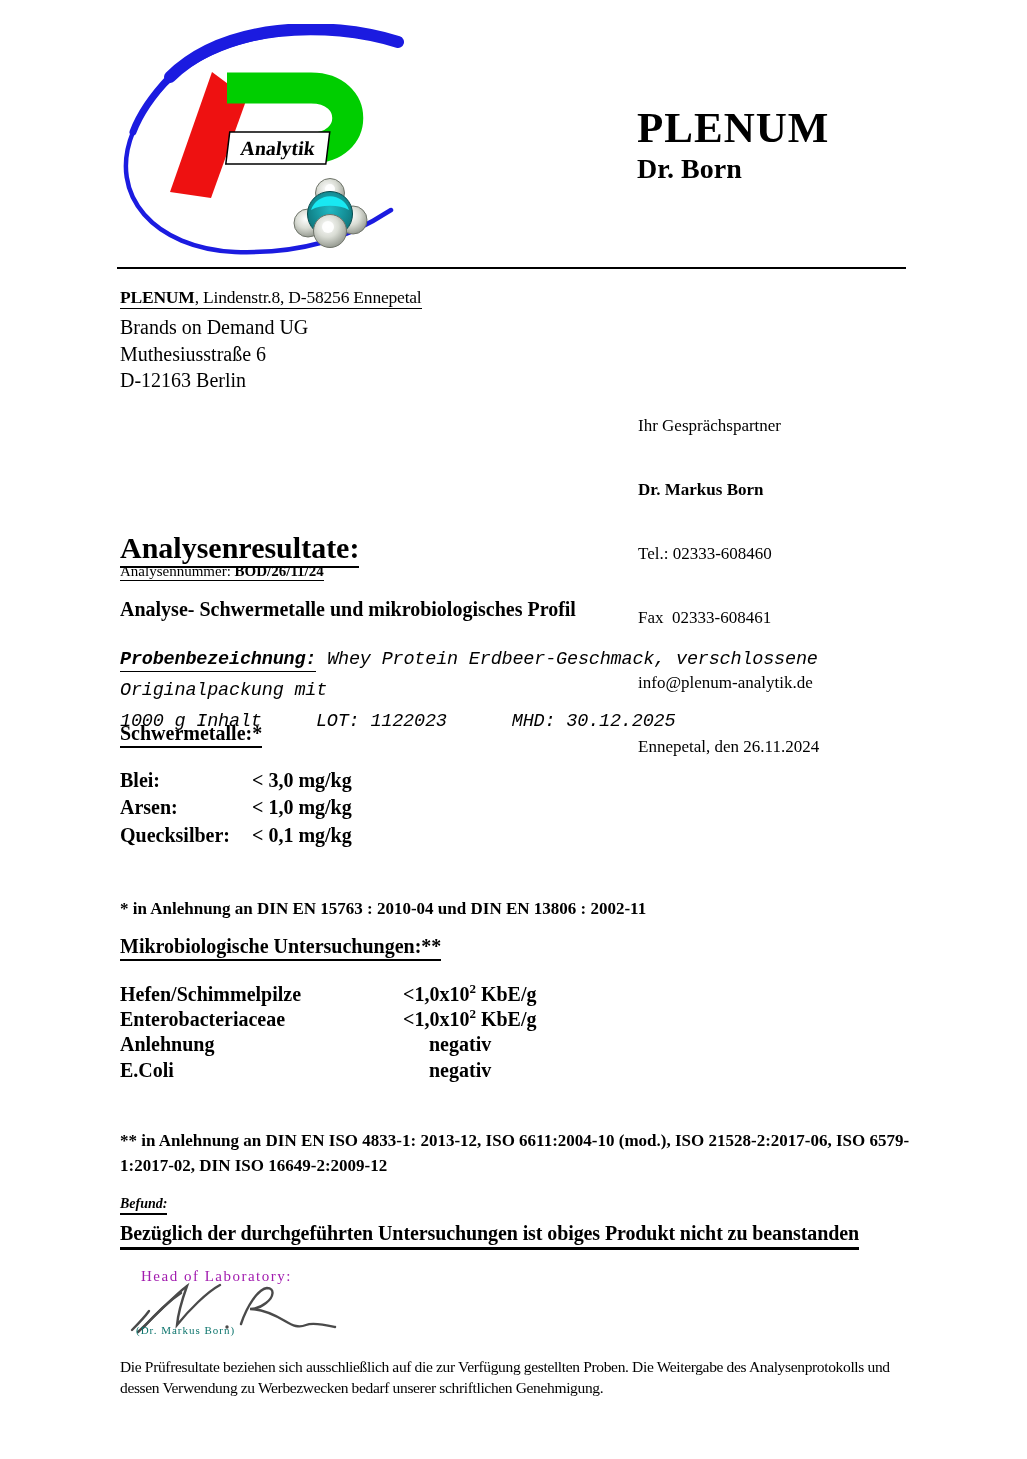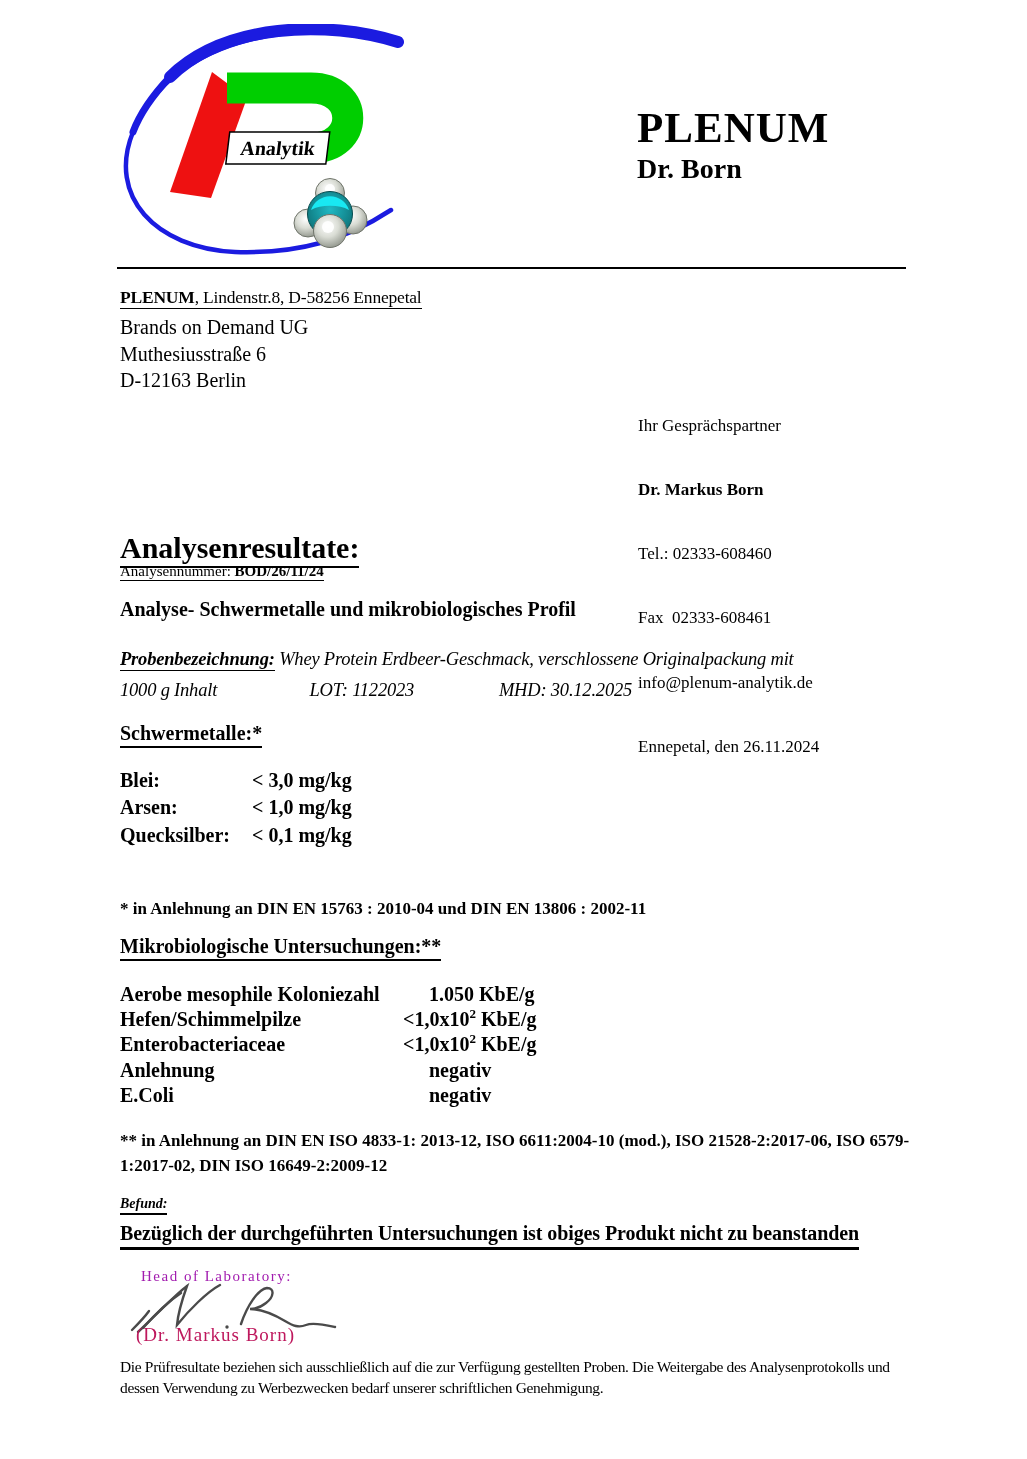--- a/index.html
+++ b/index.html
@@ -18,41 +18,41 @@
   .recipient{font-size:20px;line-height:26.5px;}
   .contact{font-size:17px;line-height:21.4px;white-space:pre;}
   .contact .bold{font-weight:bold;}
   
   .results-title{font-size:30px;font-weight:bold;border-bottom:2.5px solid #000;padding-bottom:1px;display:inline-block;}
   .analysis-number{font-size:15px;}
   .analysis-number .wrap{border-bottom:1.5px solid #000;padding-bottom:1px;}
   .analysis-number .val{font-weight:bold;}
   .analysis-title{font-size:20px;font-weight:bold;}
   
-  .sample{font-family:Liberation Serif, serif;font-style:italic;font-size:18.5px;line-height:31px;letter-spacing:-0.2px;}
+  .sample{font-family:Liberation Mono, monospace;font-style:italic;font-size:18.5px;line-height:31px;letter-spacing:-0.2px;}
   .sample .label{font-weight:bold;border-bottom:1.5px solid #000;padding-bottom:1px;}
   .sample .cell1{display:inline-block;width:185px;}
   .sample .cell2{display:inline-block;width:185px;}
   
   .sec-h{font-size:20px;font-weight:bold;border-bottom:2.5px solid #000;padding-bottom:1px;display:inline-block;}
   .metals{font-size:20px;font-weight:bold;line-height:27.3px;}
   .metals .row{display:flex;}
   .metals .name{width:132px;}
   .fnote{font-size:17px;font-weight:bold;line-height:25px;}
   .micro{font-size:20px;font-weight:bold;line-height:25.2px;}
   .micro .row{display:flex;}
   .micro .name{width:283px;}
   .micro sup{font-size:13px;line-height:0;}
   .micro .pad{padding-left:26px;}
   
   .befund-label{font-size:14px;font-weight:bold;font-style:italic;border-bottom:2.5px solid #000;padding-bottom:1px;display:inline-block;}
   .befund-text{font-size:20px;font-weight:bold;border-bottom:3px solid #000;padding-bottom:2px;display:inline-block;letter-spacing:-0.1px;}
   
   .sig-caption{font-size:15px;letter-spacing:1.5px;color:#a21caf;}
-  .sig-name{font-size:19px;letter-spacing:1px;color:#be185d;}
+  .sig-name{font-size:11px;letter-spacing:1px;color:#0f766e;}
   
   .footer{font-size:15.5px;line-height:21px;letter-spacing:-0.35px;width:810px;}
 </style>
 </head>
 <body>
 
 <div class="page">
 
   <svg class="abs" style="left:113px;top:24px;" width="302" height="236" viewBox="0 0 302 236">
     <defs>
@@ -157,24 +157,20 @@
       <span>&lt; 0,1 mg/kg</span>
     </div>
   </div>
   <div class="abs fnote" style="left:120px;top:896px;width:795px;">* in Anlehnung an DIN EN 15763 : 2010-04 und DIN EN 13806 : 2002-11</div>
 
   <div class="abs" style="left:120px;top:935px;">
     <span class="sec-h">Mikrobiologische Untersuchungen:**</span>
   </div>
   <div class="abs micro" style="left:120px;top:982px;">
     <div class="row">
-      <span class="name">Aerobe mesophile Koloniezahl</span>
-      <span class="pad"><span>1.050 KbE/g</span><sup></sup><span></span></span>
-    </div>
-    <div class="row">
       <span class="name">Hefen/Schimmelpilze</span>
       <span><span>&lt;1,0x10</span><sup>2</sup><span> KbE/g</span></span>
     </div>
     <div class="row">
       <span class="name">Enterobacteriaceae</span>
       <span><span>&lt;1,0x10</span><sup>2</sup><span> KbE/g</span></span>
     </div>
     <div class="row">
       <span class="name">Anlehnung</span>
       <span class="pad"><span>negativ</span><sup></sup><span></span></span>

